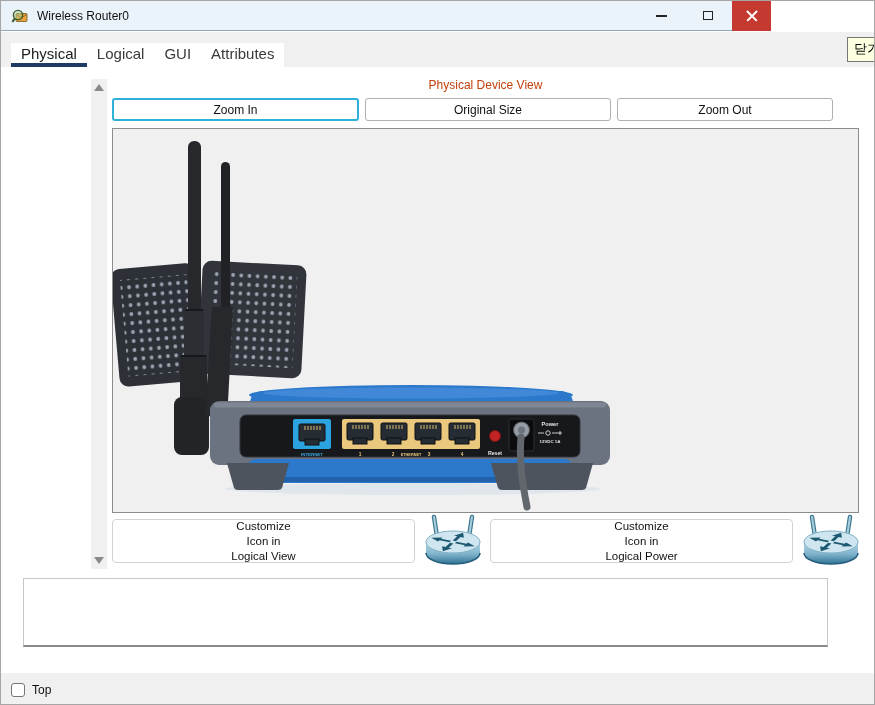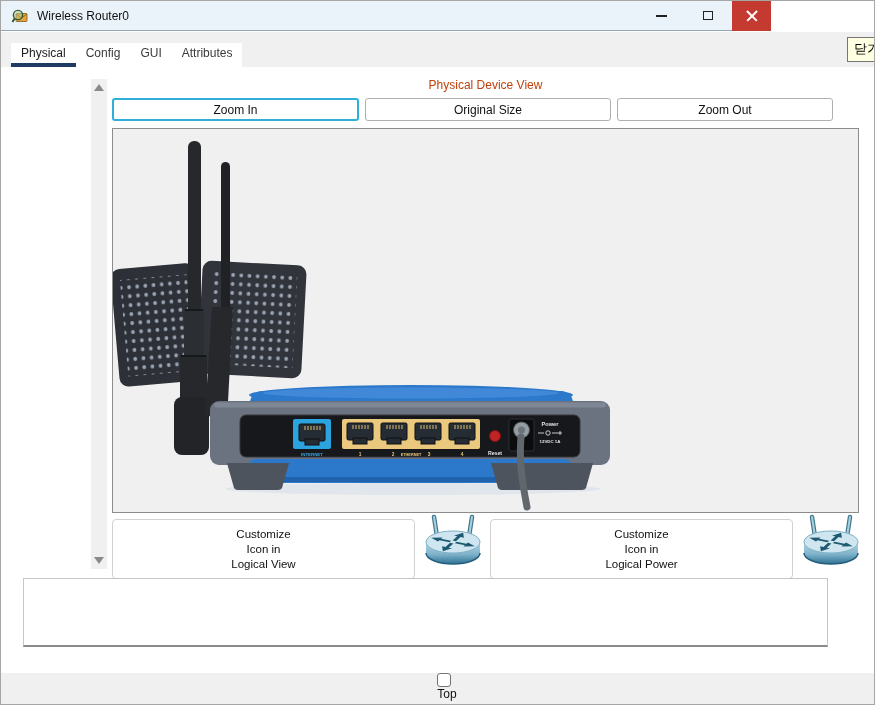--- a/index.html
+++ b/index.html
@@ -30,21 +30,21 @@
   .glyph-close i:last-child{ transform:rotate(-45deg); }
   
   .tabbar{
     position:absolute; left:0; top:31px; width:875px; height:35px; background:#f0f0f0;
   }
   .tabstrip{
     position:absolute; left:10px; top:11px; height:24px; background:#ffffff;
     display:inline-flex;
   }
   .tab{
-    padding:4px 10px; font-size:12px; color:#3a3a3a; display:flex; align-items:center;
+    padding:4px 10px; font-size:15px; color:#3a3a3a; display:flex; align-items:center;
     border-bottom:4px solid transparent; cursor:default;
   }
   .tab.active{ border-bottom-color:#1f3a63; color:#1c1c1c; }
   
   .tooltip{
     position:absolute; left:846px; top:36px; z-index:30;
     background:#ffffe1; border:1px solid #767676; padding:2px 6px 3px 6px;
     font-size:13px; color:#000; white-space:nowrap;
   }
   
@@ -79,37 +79,37 @@
   .zoom-btn.focused{ border:2px solid #2fb0d9; }
   .zb1{ left:111px; width:247px; }
   .zb2{ left:364px; width:246px; }
   .zb3{ left:616px; width:216px; }
   .device-area{
     position:absolute; left:111px; top:127px; width:747px; height:385px;
     background:#f0f0f1; border:1px solid #8c8c8c;
   }
   
   .cust-btn{
-    position:absolute; top:518px; width:303px; height:60px; background:#fff;
+    position:absolute; top:518px; width:303px; height:44px; background:#fff;
     border:1px solid #d2d2d2; border-radius:4px;
     display:flex; flex-direction:column; align-items:center; justify-content:center;
     font-size:11.5px; line-height:15px; color:#111;
     font-family:"Liberation Sans", sans-serif;
   }
   .cb1{ left:111px; } .cb2{ left:489px; }
   .router-icon{ position:absolute; top:513px; width:64px; height:57px; }
   .ri1{ left:420px; } .ri2{ left:798px; }
   
   .desc-box{
     position:absolute; left:22px; top:577px; width:805px; height:69px;
     background:#fff; border:1px solid #c6c6c6; border-bottom:2px solid #8a8a8a;
   }
   .bottombar{
     position:absolute; left:0; top:672px; width:875px; height:33px;
-    background:#f0f0f0; display:flex; align-items:center; padding-left:10px;flex-direction:column;
+    background:#f0f0f0; display:flex; align-items:center; padding-left:10px;
   }
   .checkbox{
     width:14px; height:14px; background:#fff; border:1px solid #757575;
     border-radius:3px; display:inline-block;
   }
   .checkbox-label{ font-size:12px; color:#111; margin-left:7px; }
   .hidden-defs{ position:absolute; width:0; height:0; overflow:hidden; }
 </style>
 </head>
 <body>
@@ -161,21 +161,21 @@
             <i></i>
             <i></i>
           </span>
         </div>
     </div>
   </div>
 
   <div class="tabbar">
     <div class="tabstrip">
       <div class="tab active">Physical</div>
-      <div class="tab">Config</div>
+      <div class="tab">Logical</div>
       <div class="tab">GUI</div>
       <div class="tab">Attributes</div>
     </div>
   </div>
 
   <div class="tooltip">닫기</div>
 
   <div class="modules-scrollbar">
     <span class="arrow-up"></span>
     <span class="arrow-down"></span>

